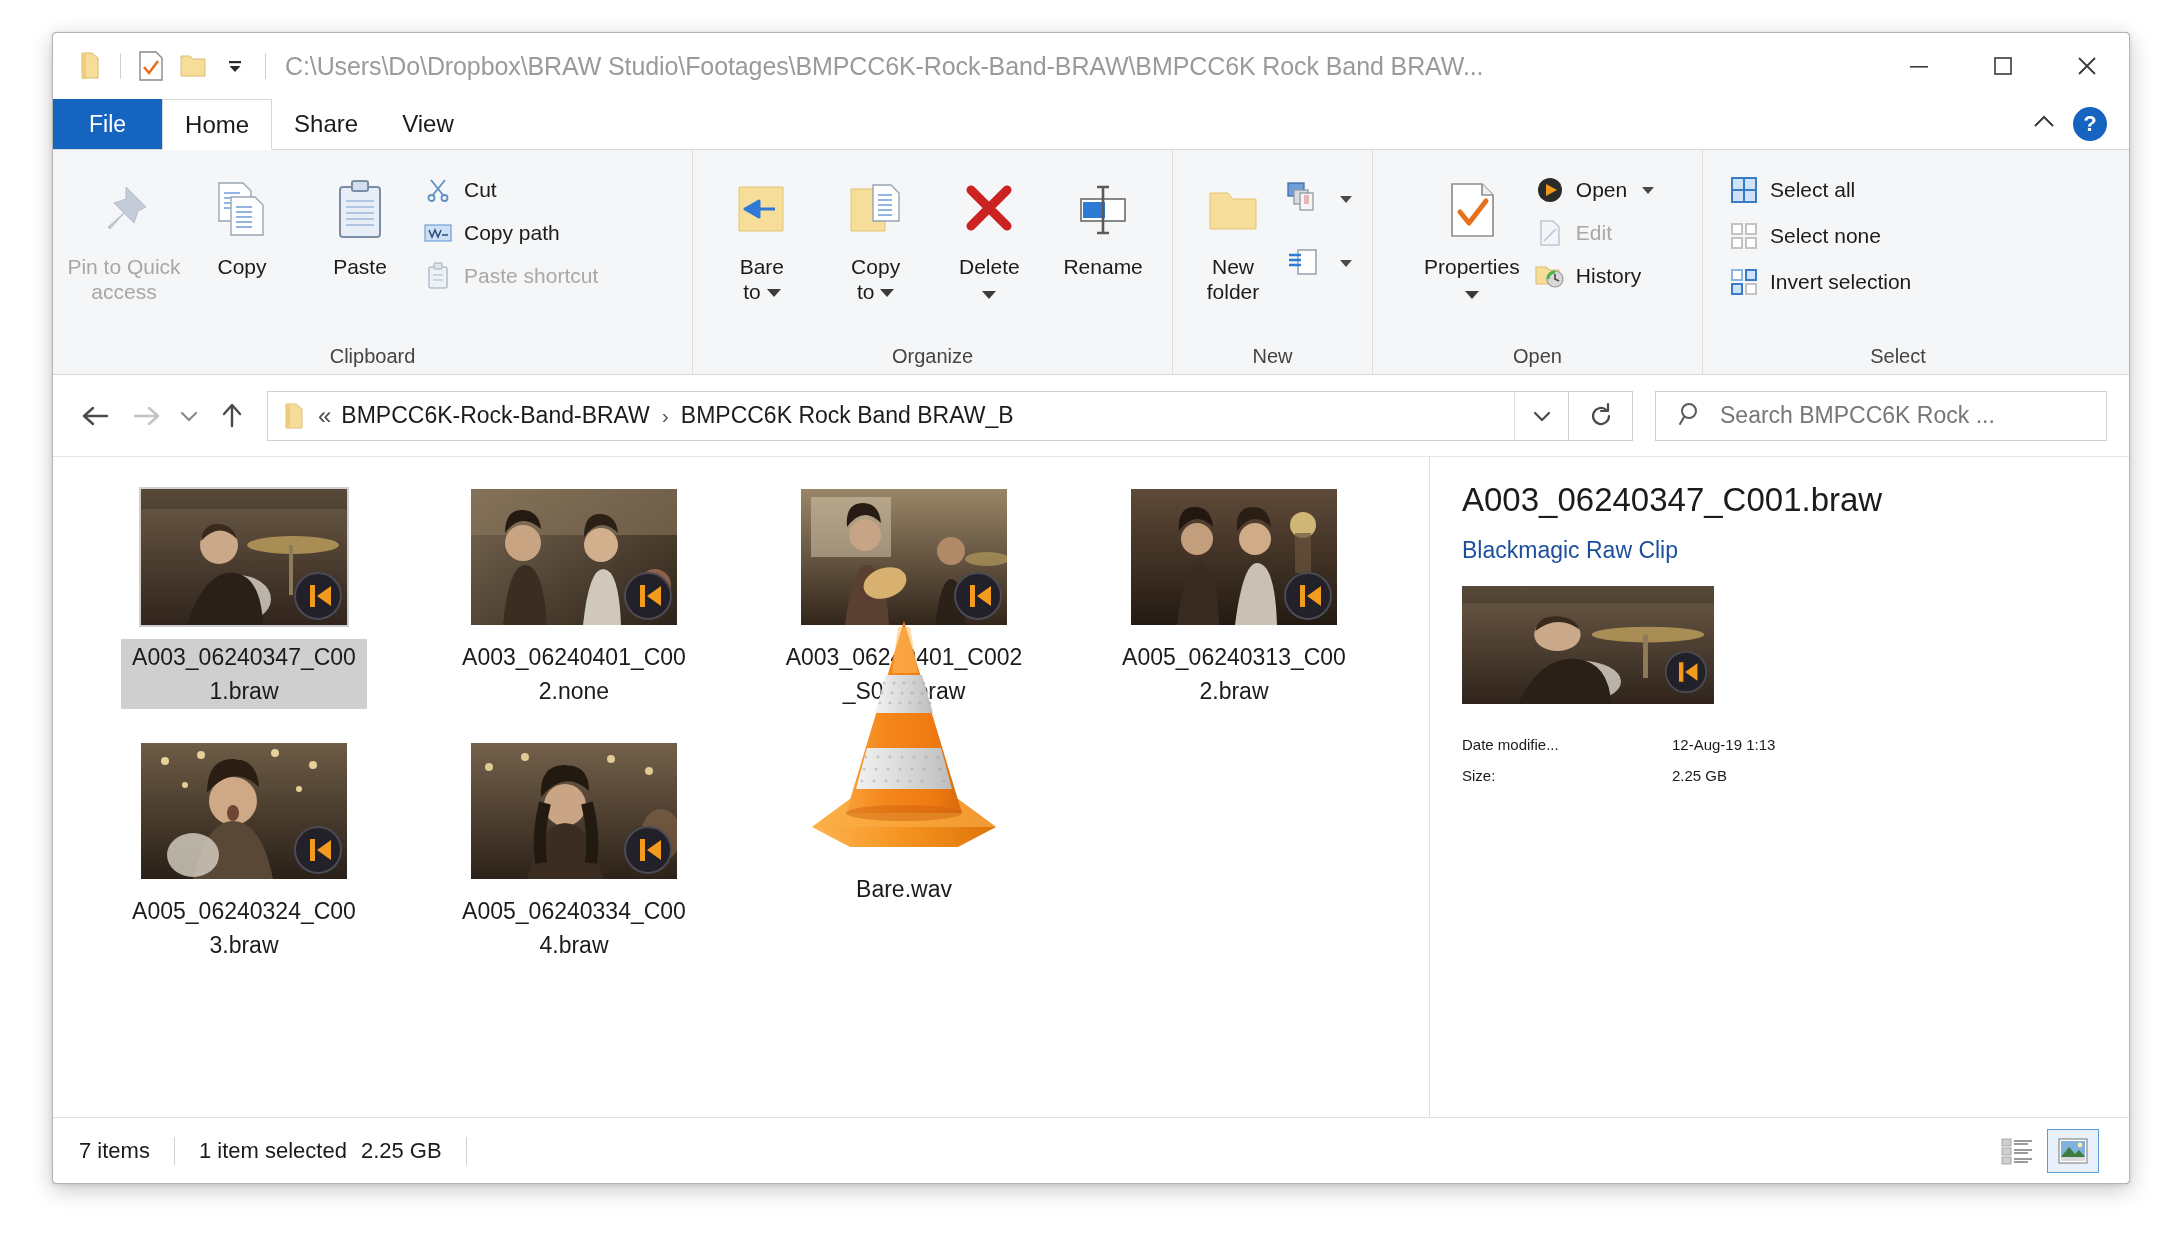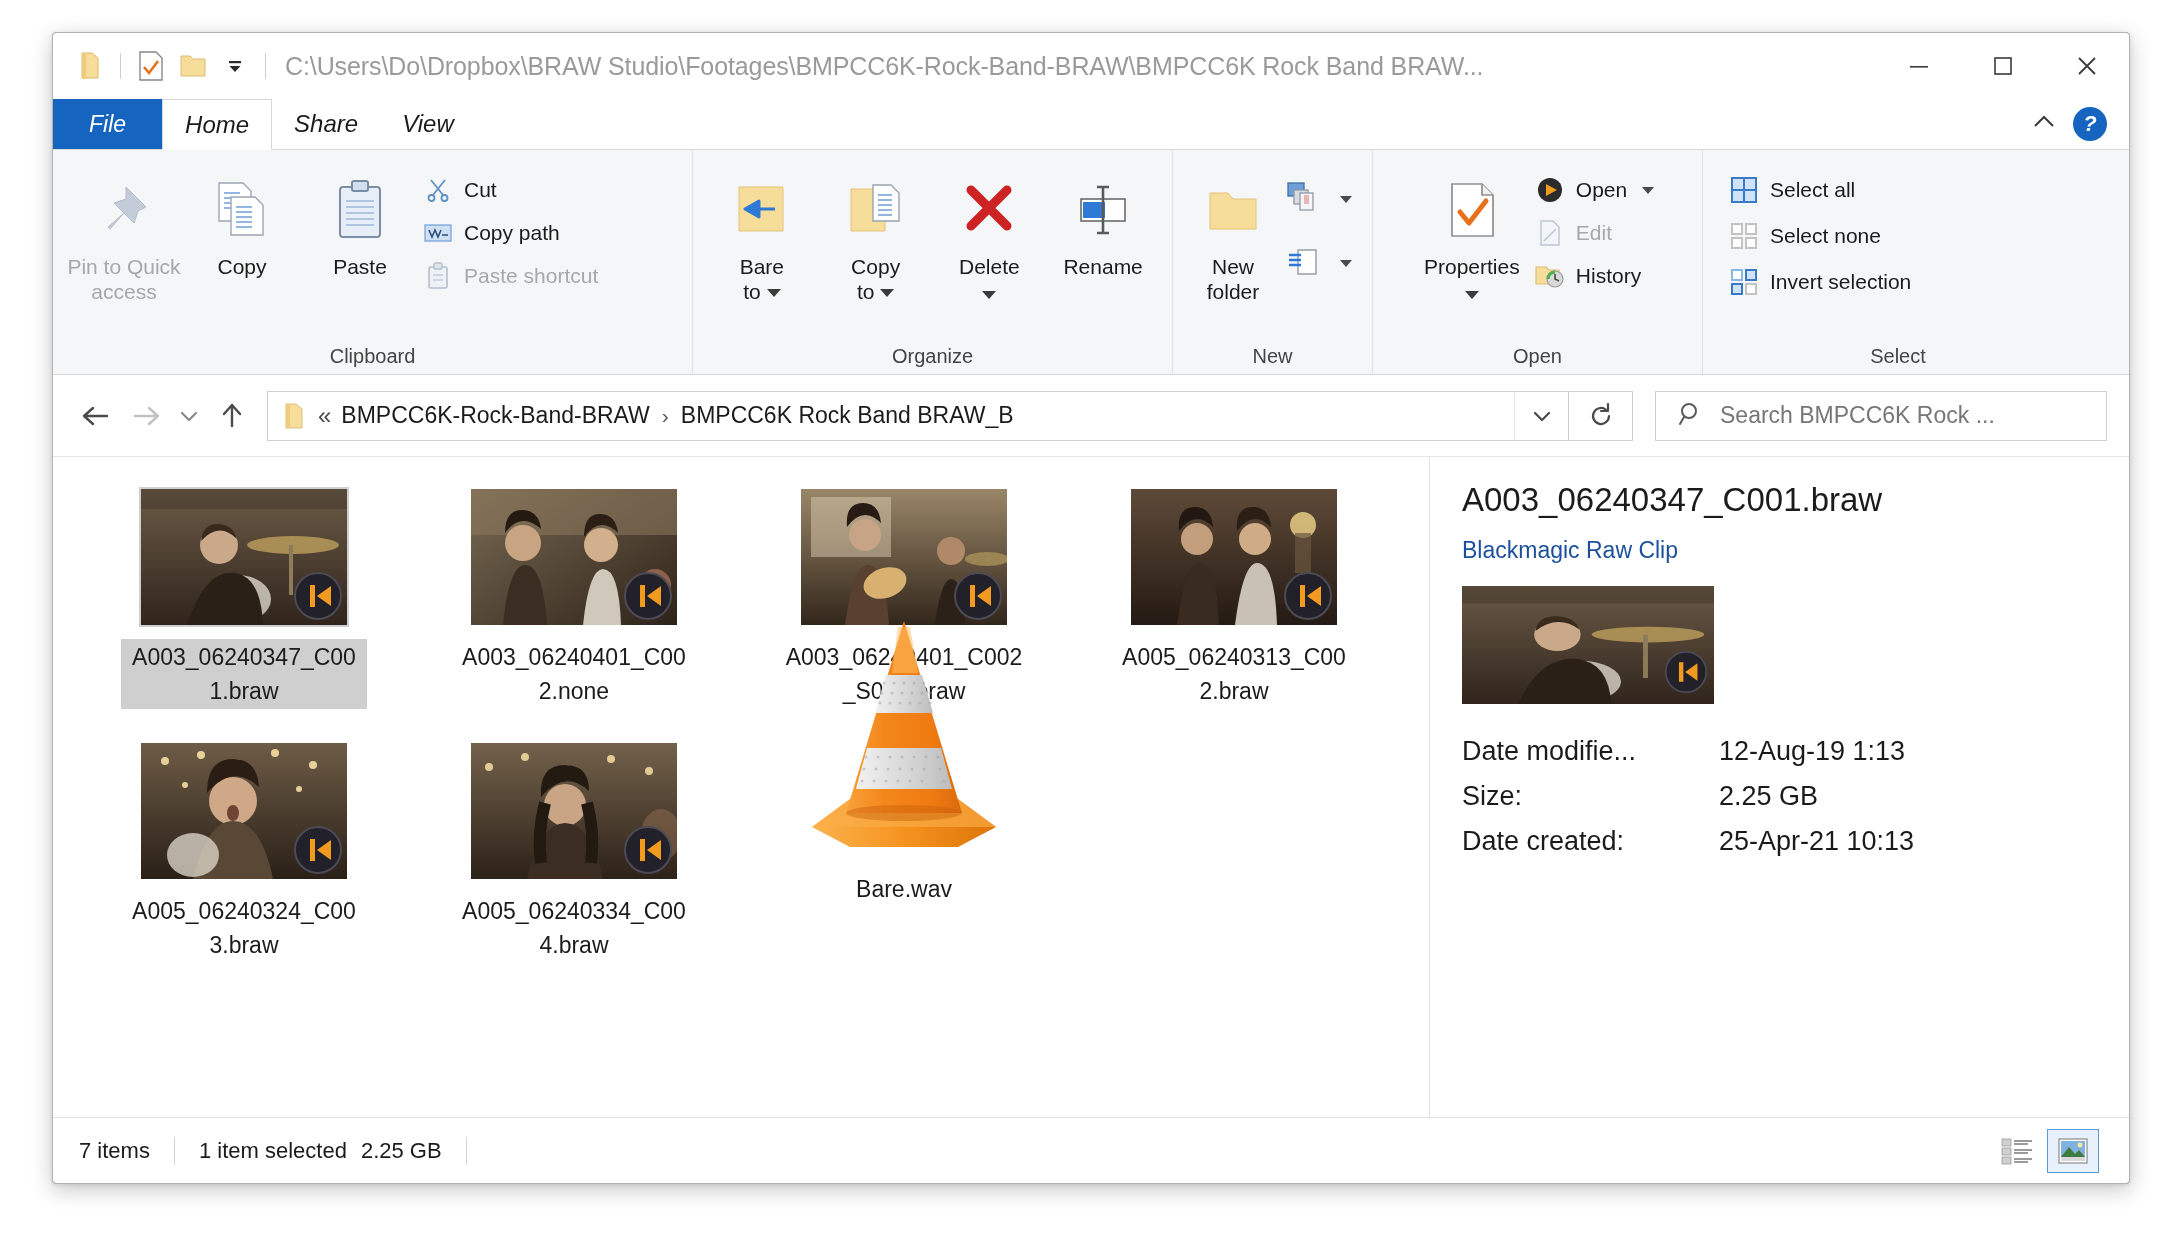--- a/index.html
+++ b/index.html
@@ -75,21 +75,20 @@
   .cap-btn svg { display: block; }
 
   
   .tabstrip {
     height: 50px;
     display: flex;
     align-items: stretch;
     background: #ffffff;
     position: relative;
     flex: 0 0 auto;
-    font-style: italic;
   }
   .tab {
     padding: 0 22px;
     display: flex; align-items: center; justify-content: center;
     font-size: 24px;
     color: #1b1b1b;
     cursor: default;
   }
   .tab.file {
     background: #1565c0;
@@ -317,21 +316,21 @@
     margin-bottom: 22px;
   }
   .dp-thumb {
     width: 252px; height: 118px;
     position: relative;
     overflow: hidden;
     background: #3a2d24;
     margin-bottom: 32px;
   }
   .dp-rows { display: flex; flex-direction: column; gap: 14px; }
-  .dp-row { display: flex; font-size: 27px; color: #1b1b1b; gap: 47px; }
+  .dp-row { display: flex; font-size: 15px; color: #1b1b1b; }
   .dp-key { width: 210px; color: #1b1b1b; }
   .dp-val { color: #1b1b1b; }
 
   
   .statusbar {
     height: 66px;
     border-top: 1px solid #e0e0e0;
     background: #ffffff;
     display: flex;
     align-items: center;
@@ -1034,24 +1033,20 @@
       </div>
       <div class="dp-rows">
         <div class="dp-row">
           <div class="dp-key">Date modifie...</div>
           <div class="dp-val">12-Aug-19 1:13</div>
         </div>
         <div class="dp-row">
           <div class="dp-key">Size:</div>
           <div class="dp-val">2.25 GB</div>
         </div>
-        <div class="dp-row">
-          <div class="dp-key">Date created:</div>
-          <div class="dp-val">25-Apr-21 10:13</div>
-        </div>
       </div>
     </div>
   </div>
 
   <div class="statusbar">
     <div class="status-txt">7 items</div>
     <div class="status-sep"></div>
     <div class="status-txt">1 item selected</div>
     <div class="status-txt" style="margin-left:14px;">2.25 GB</div>
     <div class="status-sep"></div>

